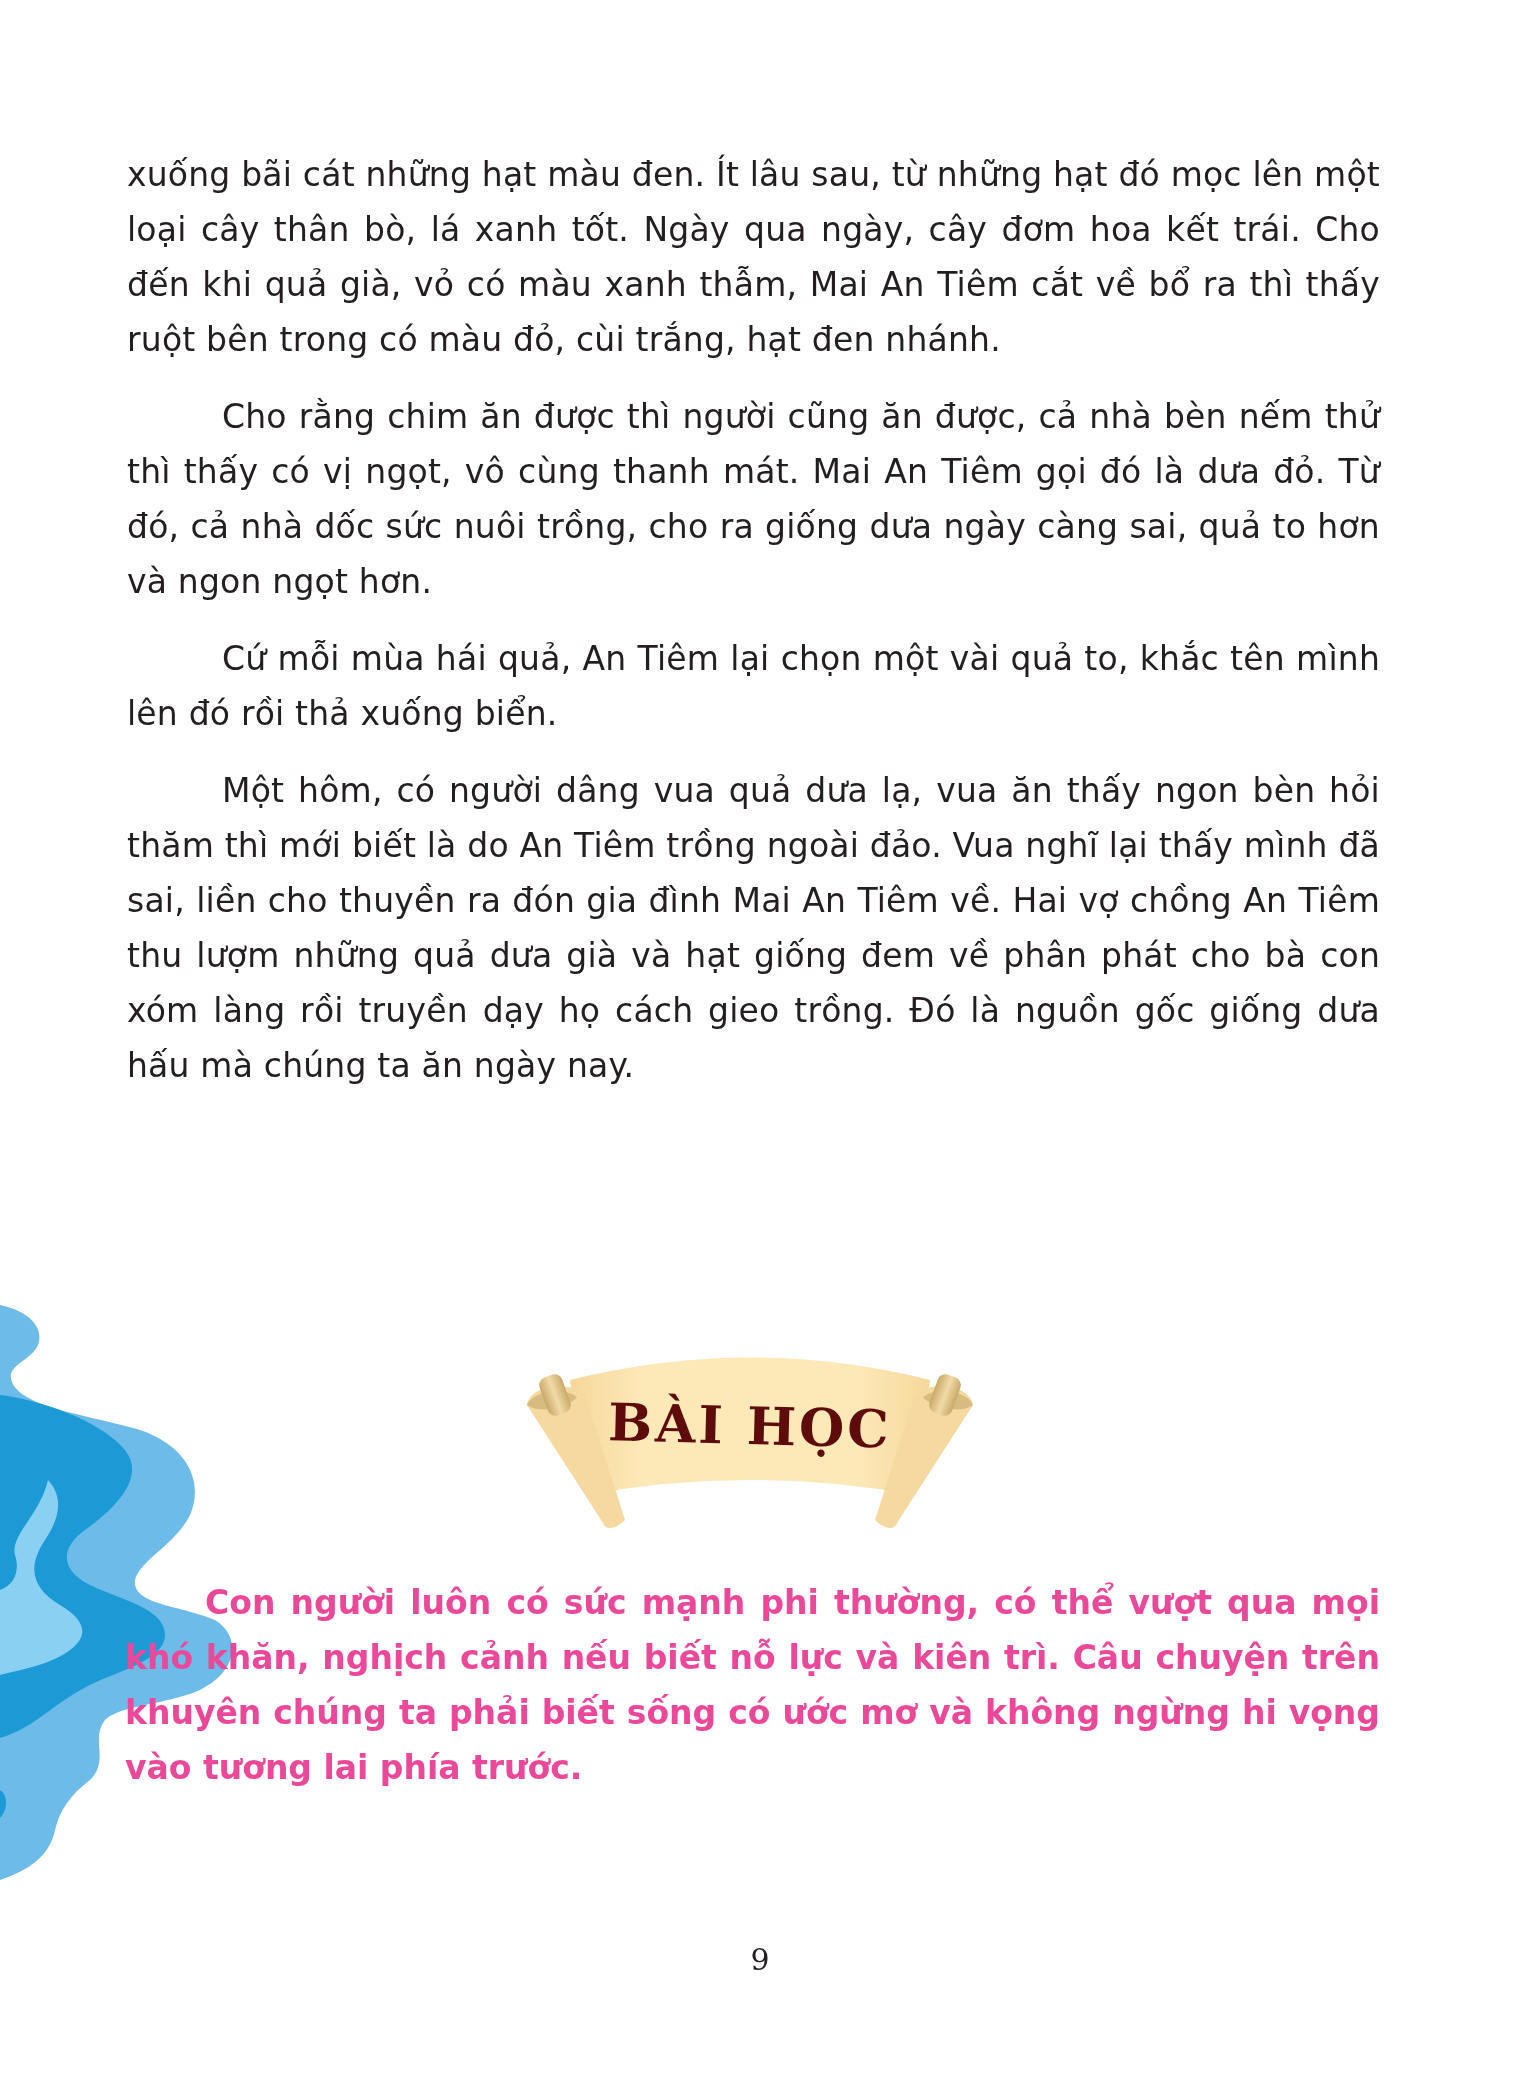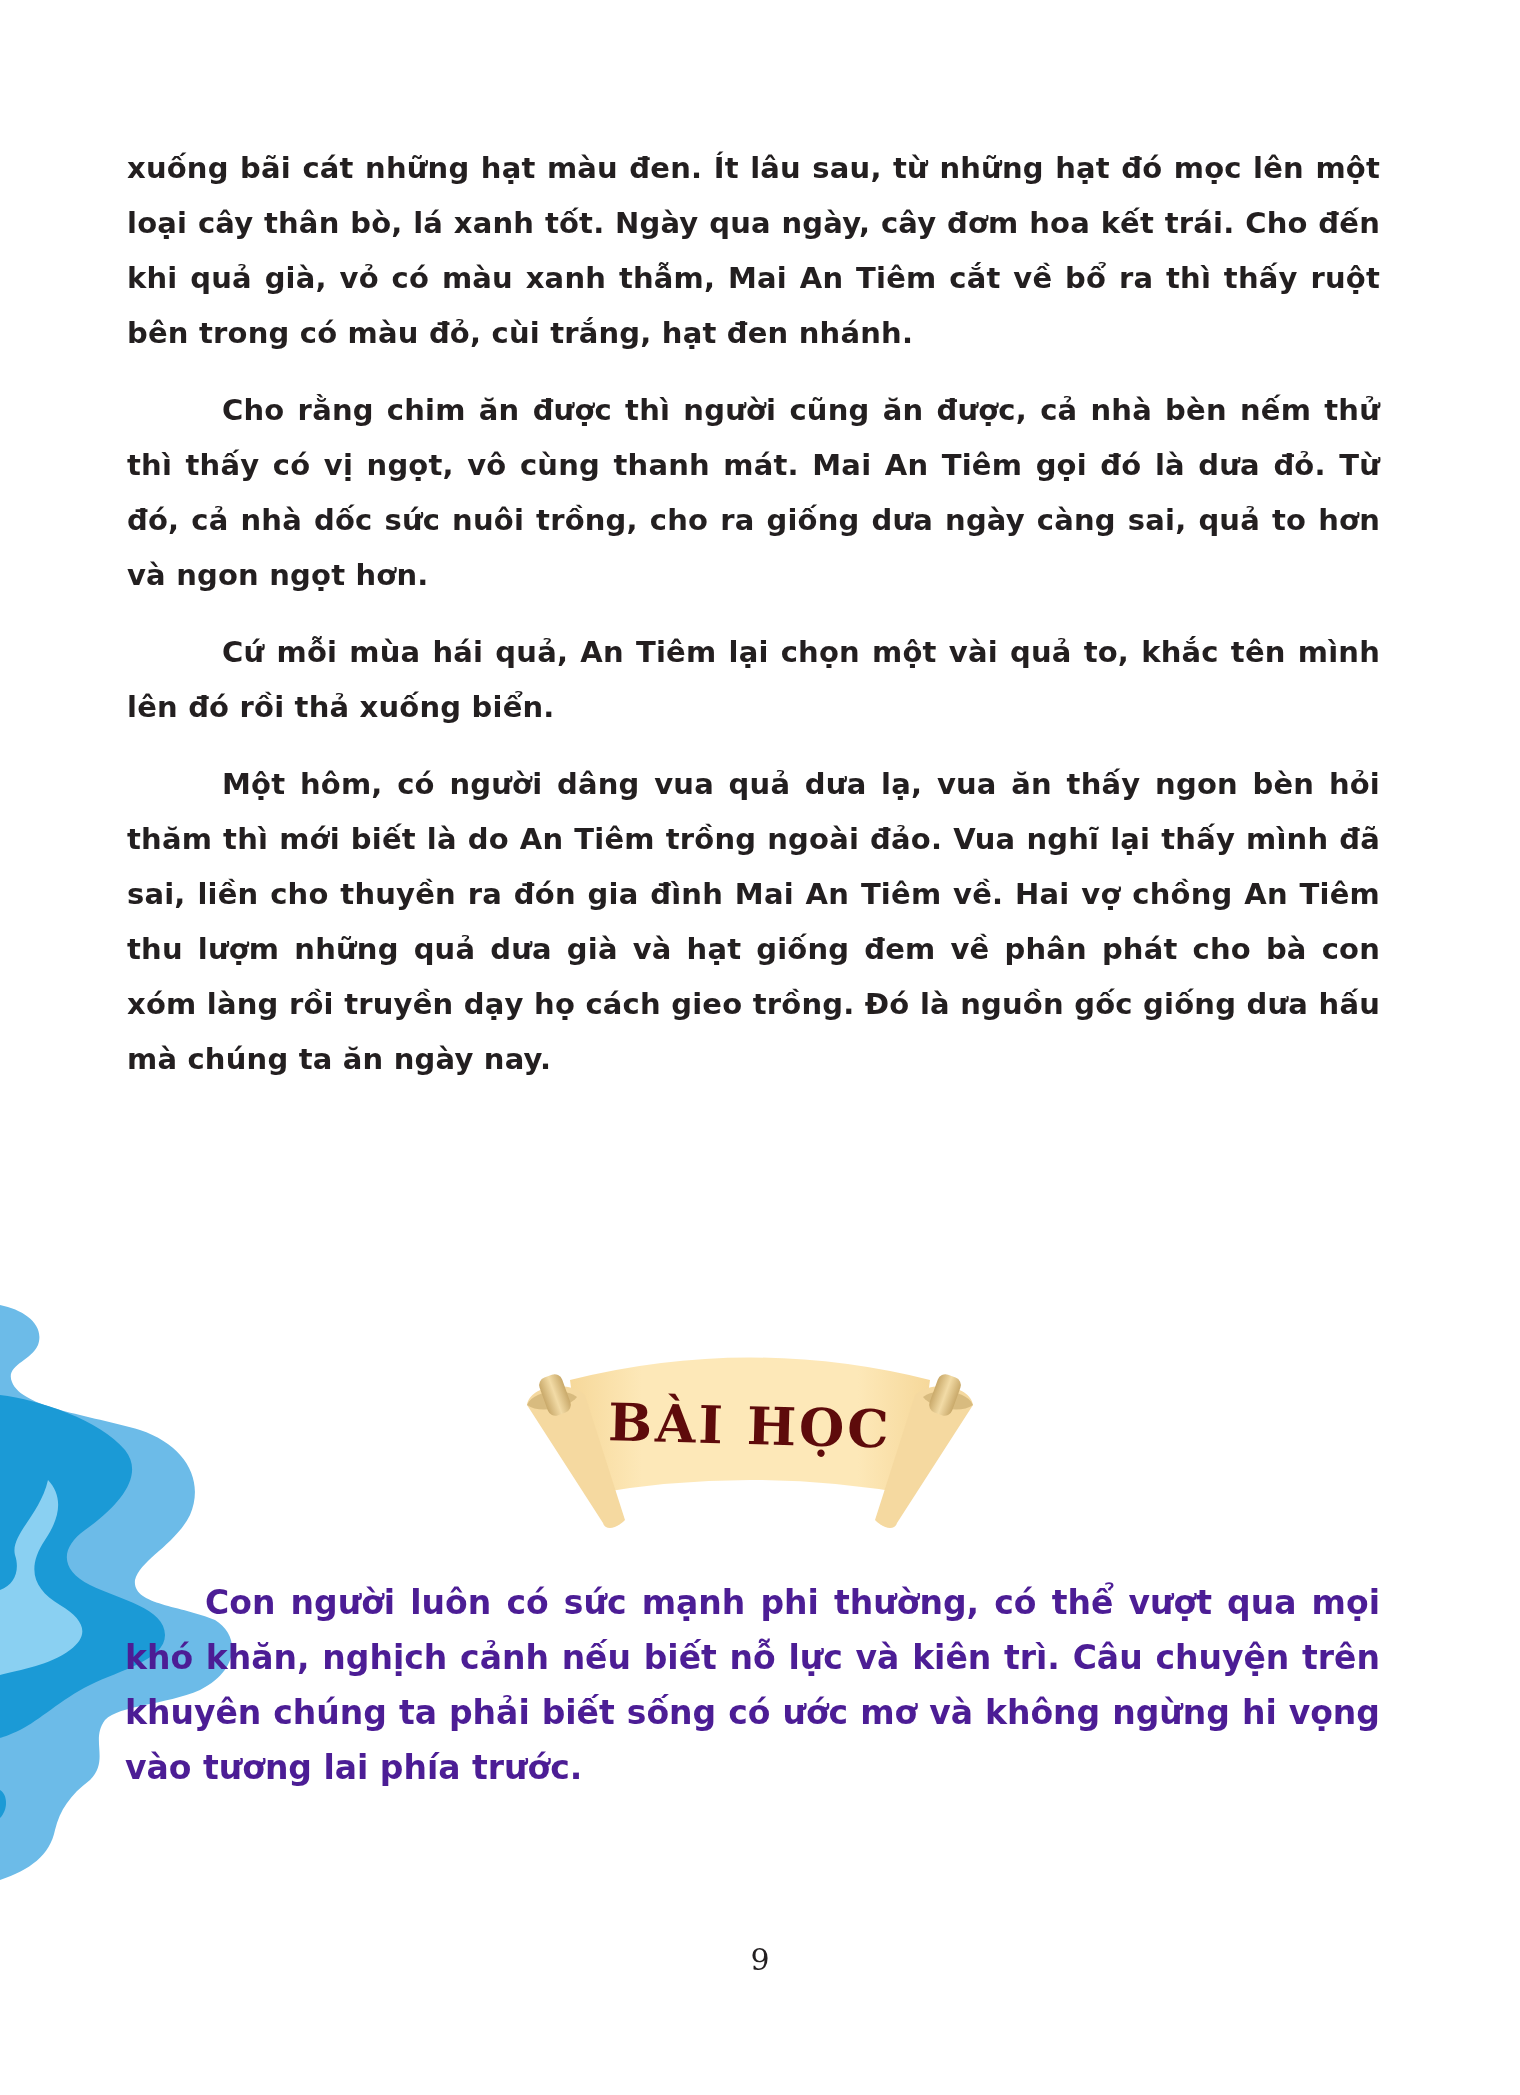--- a/index.html
+++ b/index.html
@@ -5,26 +5,26 @@
   html, body { margin: 0; padding: 0; background: #ffffff; }
   body {
     width: 1520px; height: 2095px; position: relative; overflow: hidden;
     font-family: "DejaVu Sans", sans-serif; color: #231f20;
   }
   .wave { position: absolute; left: 0; top: 1290px; width: 260px; height: 600px; }
   .story {
     position: absolute; left: 127px; top: 140px; width: 1253px;
   }
   .story p {
-    margin: 1px 0 22px 0;
-    font-size: 29px; line-height: 55px;
+    margin: 7px 0 22px 0;
+    font-size: 33px; line-height: 55px;
     text-align: justify; text-align-last: left;
     letter-spacing: 0.2px;
     font-family: "DejaVu Sans", sans-serif;
-    font-weight: bold;
+    font-weight: normal;
     color: #231f20;
   }
   .story p.indent { text-indent: 95px; }
   .story p.nosp { text-indent: 0; }
 
   .banner {
     position: absolute; left: 515px; top: 1345px; width: 470px; height: 185px;
   }
   .banner svg { position: absolute; left: 0; top: 0; }
   .banner-title {
@@ -33,21 +33,21 @@
     font-size: 52px; letter-spacing: 3px; color: #5e0b0b;
     transform: rotate(1.5deg);
   }
 
   .lesson {
     position: absolute; left: 125px; top: 1575px; width: 1255px;
   }
   .lesson p {
     margin: 0; font-size: 33px; line-height: 55px; font-weight: bold;
     text-indent: 80px; text-align: justify; text-align-last: left;
-    font-family: "DejaVu Sans", sans-serif; color: #4c1d95;
+    font-family: "DejaVu Sans", sans-serif; color: #ec4899;
   }
 
   .page-number {
     position: absolute; left: 0; top: 1942px; width: 1520px; text-align: center;
     font-family: "DejaVu Serif", serif; font-size: 30px; color: #231f20;
   }
 </style>
 </head>
 <body>
 

